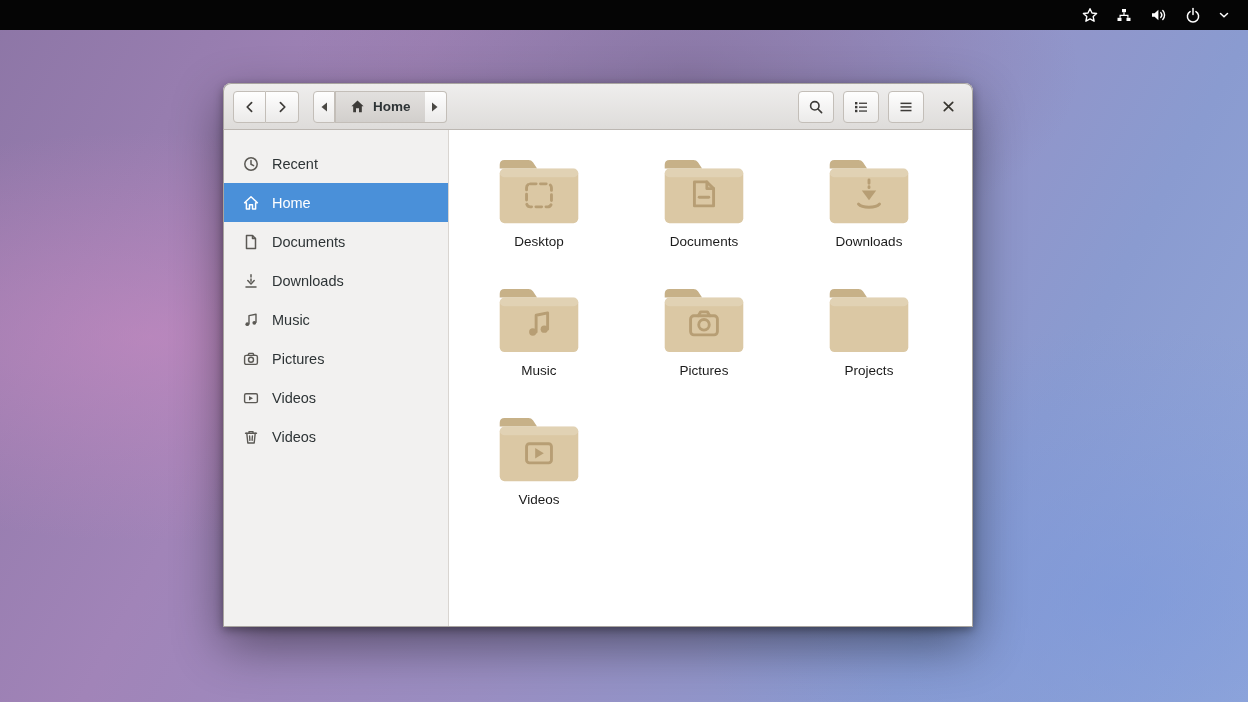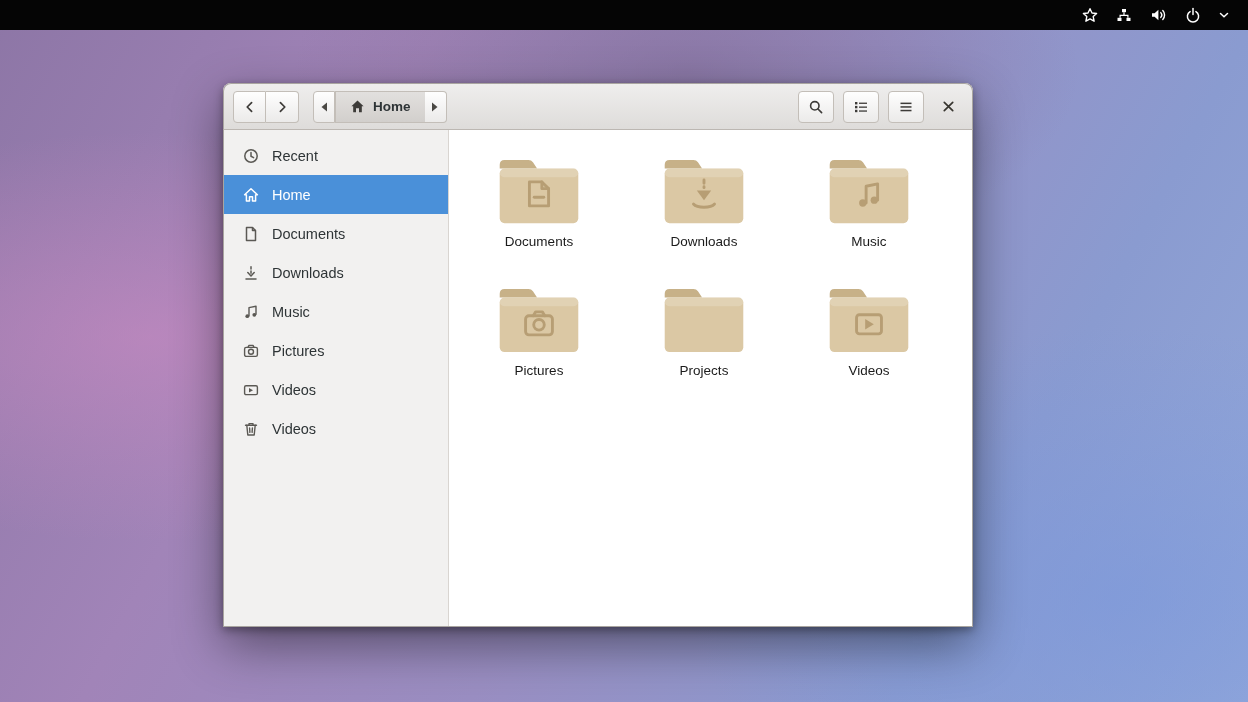--- a/index.html
+++ b/index.html
@@ -60,21 +60,21 @@
   .icon-btn { width:36px; }
   .close-btn {
     width:30px; height:32px; display:flex; align-items:center; justify-content:center;
     cursor:pointer; border-radius:4px;
   }
 
   
   .win-body { flex:1; display:flex; min-height:0; border:1px solid #a9a5a0; border-top:none; }
   .sidebar {
     width:225px; flex:0 0 225px; background:#f2f1f0; border-right:1px solid #d9d5d1;
-    padding-top:6px; overflow:hidden;
+    padding-top:14px; overflow:hidden;
   }
   .side-item {
     height:39px; display:flex; align-items:center; gap:13px; padding-left:19px;
     font-size:14.5px; color:#2e3436; cursor:pointer;
   }
   .side-item.selected { background:var(--accent, #4a90d9); color:#fff; }
   .side-icon { width:16px; height:16px; display:flex; }
   .side-icon svg { stroke:#5b5954; }
   .side-item.selected .side-icon svg { stroke:#fff; }
   .side-icon svg .fillpart { fill:#5b5954; }
@@ -287,20 +287,31 @@
               <path d="M3.8 4.3 L4.8 14 H11.2 L12.2 4.3"></path>
               <path d="M6.6 7 L6.9 11.4 M9.4 7 L9.1 11.4"></path>
             </svg>
             </span>
           <span class="side-label">Videos</span>
         </div>
       </div>
 
       <div class="content">
 
+        <div class="file-item">
+          <svg class="folder" viewBox="0 0 96 74">
+            <path class="tab" d="M7 24 V9 q0-5 5-5 h25 q3 0 4.7 2.4 L46 13 H7 z"></path>
+            <rect class="body" x="7" y="13" width="82" height="57" rx="5"></rect>
+            <rect class="shine" x="7" y="13" width="82" height="9" rx="4.5"></rect>
+            <g class="emblem">
+              <rect x="35" y="29" width="26" height="24" rx="4" stroke-dasharray="6 4.5"></rect>
+            </g>
+          </svg>
+          <div class="file-label">Desktop</div>
+        </div>
 
         <div class="file-item">
           <svg class="folder" viewBox="0 0 96 74">
             <path class="tab" d="M7 24 V9 q0-5 5-5 h25 q3 0 4.7 2.4 L46 13 H7 z"></path>
             <rect class="body" x="7" y="13" width="82" height="57" rx="5"></rect>
             <rect class="shine" x="7" y="13" width="82" height="9" rx="4.5"></rect>
             <g class="emblem">
               <path d="M38 27 H51 L58 34 V52 H38 Z"></path>
                 <path d="M51 27 V34 H58"></path>
                 <path d="M43 43 H53"></path>

